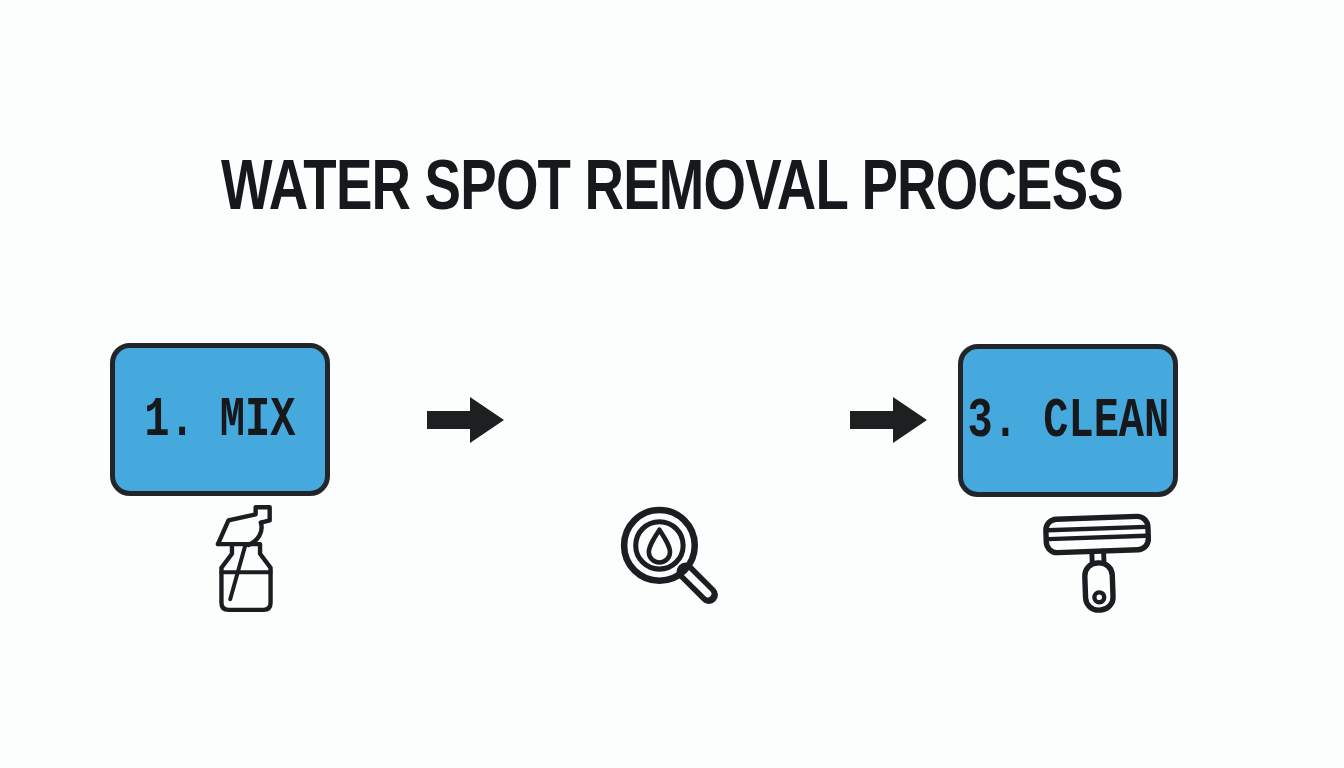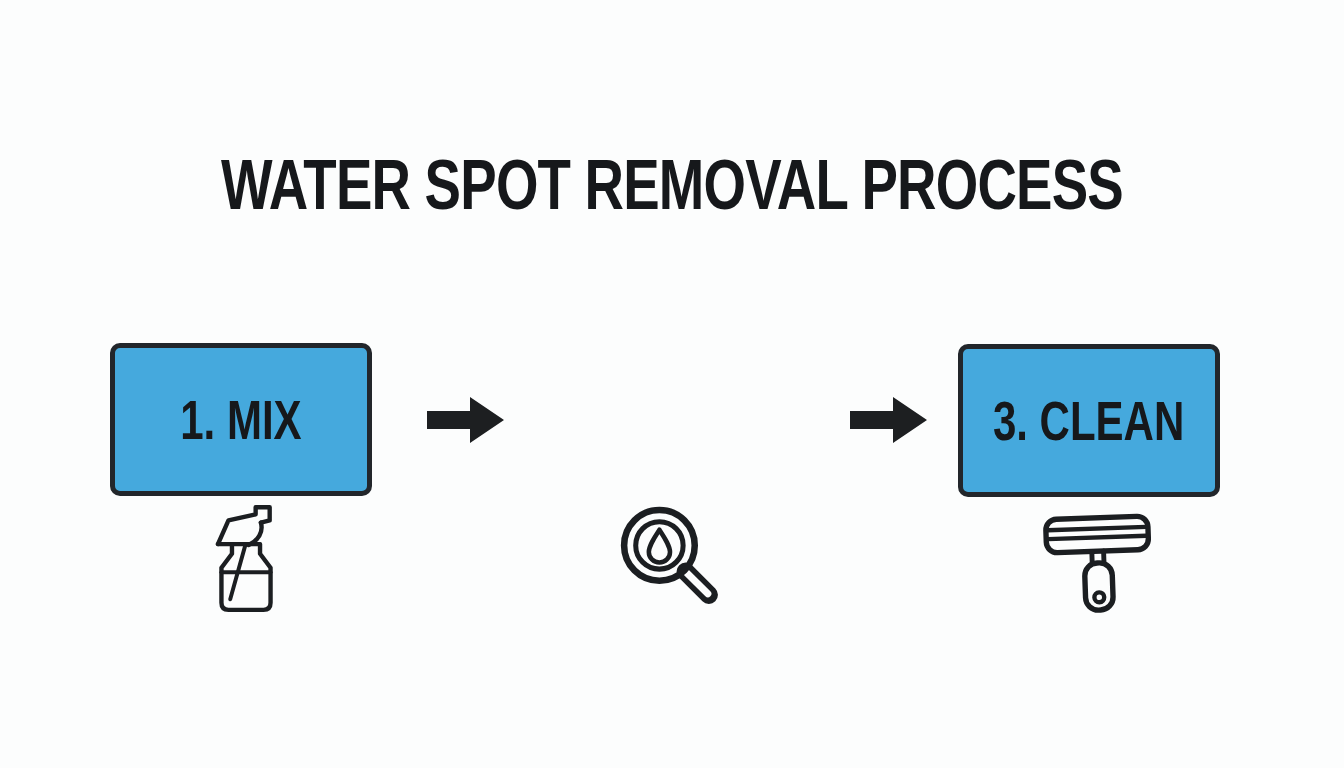--- a/index.html
+++ b/index.html
@@ -16,25 +16,25 @@
     top: 150px; left: 0; width: 100%;
     text-align: center;
     font-size: 70px; line-height: 70px; font-weight: bold;
     letter-spacing: -1px;
     color: var(--text, #16181b);
     transform: scaleX(0.78);
   }
 
   .box {
     position: absolute;
-    width: 262px; height: 153px;
+    width: 220px; height: 153px;
     background: var(--box-fill, #45a9dd);
     border: 5px solid var(--box-border, #22262b);
-    border-radius: 10px;
-    display: flex; align-items: center; justify-content: center;
+    border-radius: 20px;
+    display: flex; align-items: center; justify-content: center; font-family: Liberation Mono, monospace;
   }
   .box1 { left: 110px; top: 343px; }
   .box2 { left: 535px; top: 343px; }
   .box3 { left: 958px; top: 344px; }
 
   .box-label {
     display: inline-block;
     font-size: 56px; font-weight: bold;
     white-space: nowrap;
     color: var(--text, #16181b);

